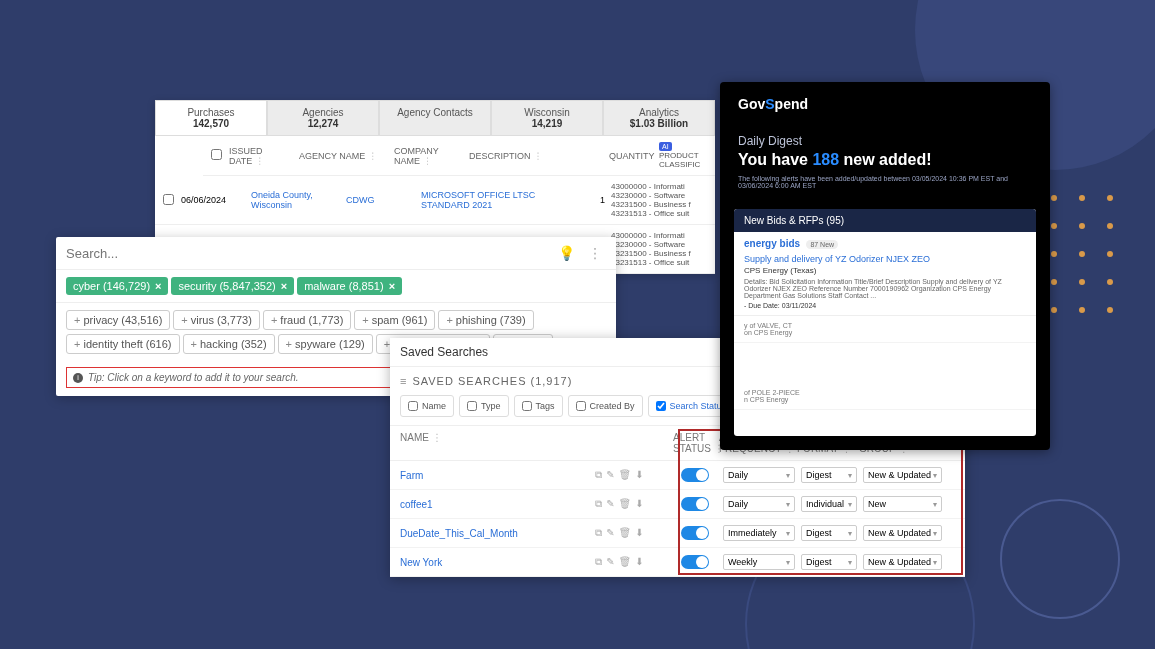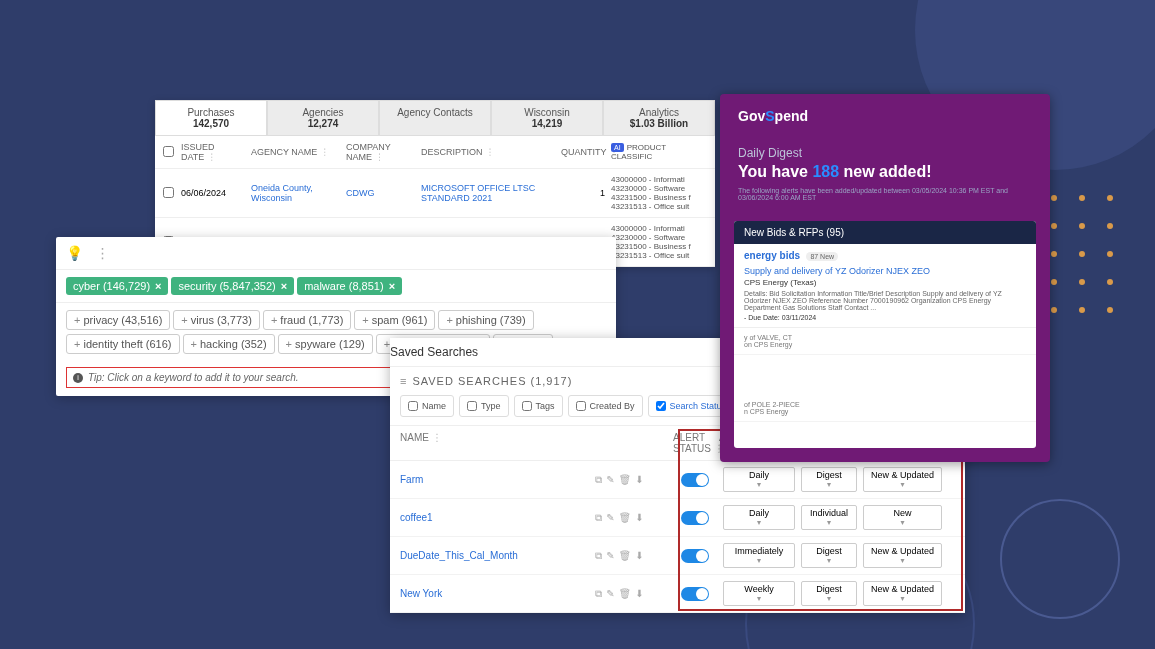--- a/index.html
+++ b/index.html
@@ -65,20 +65,21 @@
       font-size: 10px;
       color: #555;
     }
     .stats-tab.active { background: #fff; }
     .stats-tab .num { font-weight: bold; color: #333; }
     .tbl-head {
       display: flex; align-items: center;
       padding: 6px 8px;
       font-size: 9px; color: #666;
       border-bottom: 1px solid #eee;
+      margin-left: 48px;
     }
     .tbl-row {
       display: flex; align-items: center;
       padding: 6px 8px;
       font-size: 9px;
       border-bottom: 1px solid #eee;
     }
     .cb { width: 18px; }
     .cb input { width: 11px; height: 11px; }
     .c-date { width: 70px; }
@@ -158,21 +159,21 @@
 
     
     .ss-panel {
       position: absolute;
       left: 390px; top: 338px;
       width: 575px;
       background: #fff;
       box-shadow: 0 2px 12px rgba(0,0,0,.3);
     }
     .ss-top {
-      padding: 7px 0;
+      padding: 7px 10px;
       font-size: 12px;
       color: #333;
       border-bottom: 1px solid #eee;
     }
     .ss-head {
       display: flex; align-items: center;
       padding: 8px 10px;
     }
     .funnel { color: #888; margin-right: 6px; font-size: 11px; }
     .ss-title { color: #666; letter-spacing: 1px; font-size: 11px; }
@@ -250,40 +251,39 @@
     .sel {
       border: 1px solid #ccc;
       border-radius: 2px;
       padding: 2px 4px;
       font-size: 9px;
       display: flex;
       justify-content: space-between;
       align-items: center;
       margin-right: 6px;
       cursor: pointer;
-      flex-direction: column;
     }
     .sel .caret { color: #999; font-size: 8px; }
     .row-alert {
       display: flex;
       align-items: center;
       width: 282px;
       padding-left: 4px;
     }
     .row-alert .ssa-status { width: 46px; }
     .row-alert .ssa-freq { width: 78px; }
     .row-alert .ssa-fmt { width: 62px; }
     .row-alert .ssa-grp { width: 85px; }
 
     
     .digest {
       position: absolute;
-      right: 105px; top: 94px;
+      right: 105px; top: 82px;
       width: 330px;
-      background: #701a75;
+      background: #000000;
       color: #fff;
       border-radius: 4px;
       box-shadow: 0 2px 12px rgba(0,0,0,.4);
     }
     .digest-head { padding: 14px 18px 10px; }
     .brand { font-size: 14px; font-weight: bold; }
     .brand .sp { color: #2a8cff; }
     .dd-label { font-size: 12px; color: #bcc3d8; margin-top: 22px; }
     .dd-title { font-size: 16px; font-weight: bold; margin-top: 3px; }
     .dd-title .num { color: #2a8cff; }
@@ -403,20 +403,21 @@
           <div>43230000 - Software</div>
           <div>43231500 - Business f</div>
           <div>43231513 - Office suit</div>
         </div>
       </div>
     </div>
 </div>
 
 <div class="search-panel">
   <div class="search-head">
+    <input class="search-input" placeholder="Search..." style="">
     <span class="bulb">💡</span>
     <span class="menu-v">⋮</span>
   </div>
   <div class="chips" id="active-chips">
       <span class="chip green">cyber (146,729)<span class="x">×</span></span>
       <span class="chip green">security (5,847,352)<span class="x">×</span></span>
       <span class="chip green">malware (8,851)<span class="x">×</span></span>
     </div>
   <div class="chips second" id="suggest-chips">
       <span class="chip gray"><span class="plus">+</span>privacy (43,516)</span>

